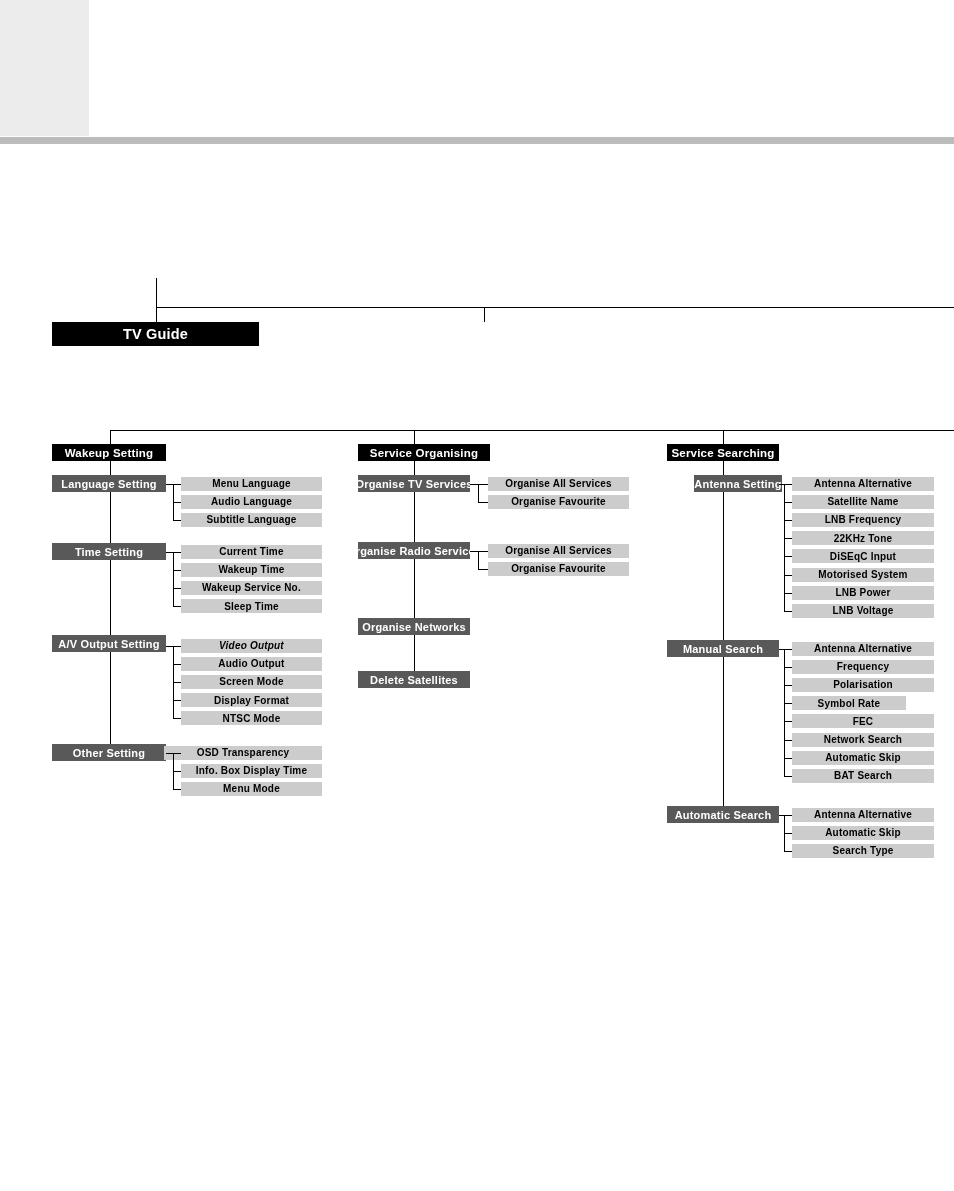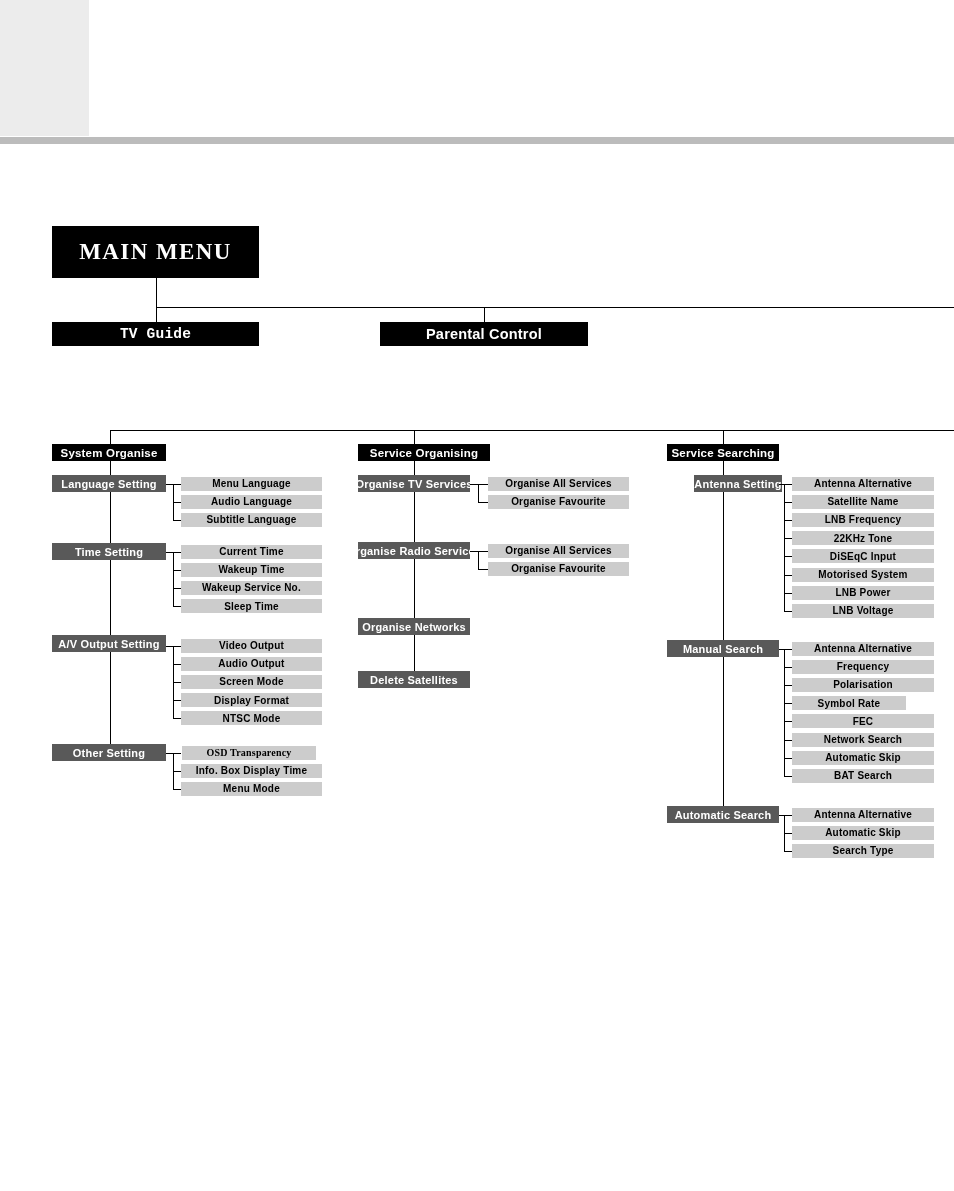--- a/index.html
+++ b/index.html
@@ -64,21 +64,21 @@
     font-size: 23px;
     letter-spacing: 1.4px;
     font-variant: small-caps;
   }
 
   
   .lvl1 {
     height: 24px;
     font-size: 14.5px;
   }
-  .tv-guide        { left: 52px;  top: 322px; width: 207px; font-family: Liberation Mono, monospace; }
+  .tv-guide        { left: 52px;  top: 322px; width: 207px; }
   .parental        { left: 380px; top: 322px; width: 208px; }
 
   
   .colhead {
     height: 17px;
     font-size: 11.5px;
   }
   .col1head { left: 52px;  top: 444px; width: 114px; }
   .col2head { left: 358px; top: 444px; width: 132px; }
   .col3head { left: 667px; top: 444px; width: 112px; }
@@ -104,39 +104,37 @@
   .hl { height: 1px; }
 </style>
 </head>
 <body>
 
 <div id="page">
 
   <div class="hdr-block"></div>
   <div class="hdr-rule"></div>
 
-  <div class="box mainmenu">MAIN MENU</div>
 
   <div class="ln vl" style="left:156px; top:278px; height:44px;"></div>
   <div class="ln hl" style="left:156px; top:307px; width:798px;"></div>
   <div class="ln vl" style="left:484px; top:307px; height:15px;"></div>
 
   <div class="box black lvl1 tv-guide">TV Guide</div>
-  <div class="box black lvl1 parental">Parental Control</div>
 
   <div class="ln hl" style="left:110px; top:430px; width:844px;"></div>
   <div class="ln vl" style="left:110px; top:430px; height:14px;"></div>
   <div class="ln vl" style="left:414px; top:430px; height:14px;"></div>
   <div class="ln vl" style="left:723px; top:430px; height:14px;"></div>
 
   <div class="ln vl" style="left:110px; top:461px; height:291px;"></div>
   <div class="ln vl" style="left:414px; top:461px; height:218px;"></div>
   <div class="ln vl" style="left:723px; top:461px; height:354px;"></div>
 
-  <div class="box black colhead col1head">System Organise</div>
+  <div class="box black colhead col1head">Wakeup Setting</div>
   <div class="box black colhead col2head">Service Organising</div>
   <div class="box black colhead col3head">Service Searching</div>
 
   <div id="tree-layer">
       <div class="box dark grp" style="left: 52px; top: 475px; width: 114px;">Language Setting</div>
       <div class="box light leaf" style="left: 181px; top: 476.5px; width: 141px;">Menu Language</div>
       <div class="box light leaf" style="left: 181px; top: 494.7px; width: 141px;">Audio Language</div>
       <div class="box light leaf" style="left: 181px; top: 512.9px; width: 141px;">Subtitle Language</div>
       <div class="ln hl" style="left: 166px; top: 484px; width: 7px;"></div>
       <div class="ln vl" style="left: 173px; top: 484px; height: 36px;"></div>
@@ -148,34 +146,34 @@
       <div class="box light leaf" style="left: 181px; top: 562.7px; width: 141px;">Wakeup Time</div>
       <div class="box light leaf" style="left: 181px; top: 580.9px; width: 141px;">Wakeup Service No.</div>
       <div class="box light leaf" style="left: 181px; top: 599.1px; width: 141px;">Sleep Time</div>
       <div class="ln hl" style="left: 166px; top: 552px; width: 7px;"></div>
       <div class="ln vl" style="left: 173px; top: 552px; height: 55px;"></div>
       <div class="ln hl" style="left: 173px; top: 552px; width: 8px;"></div>
       <div class="ln hl" style="left: 173px; top: 570px; width: 8px;"></div>
       <div class="ln hl" style="left: 173px; top: 588px; width: 8px;"></div>
       <div class="ln hl" style="left: 173px; top: 606px; width: 8px;"></div>
       <div class="box dark grp" style="left: 52px; top: 635px; width: 114px;">A/V Output Setting</div>
-      <div class="box light leaf" style="left: 181px; top: 638.5px; width: 141px;">Video  Output</div>
+      <div class="box light leaf" style="left: 181px; top: 638.5px; width: 141px; font-style: italic;">Video  Output</div>
       <div class="box light leaf" style="left: 181px; top: 656.7px; width: 141px;">Audio Output</div>
       <div class="box light leaf" style="left: 181px; top: 674.9px; width: 141px;">Screen Mode</div>
       <div class="box light leaf" style="left: 181px; top: 693.1px; width: 141px;">Display Format</div>
       <div class="box light leaf" style="left: 181px; top: 711.3px; width: 141px;">NTSC Mode</div>
       <div class="ln hl" style="left: 166px; top: 646px; width: 7px;"></div>
       <div class="ln vl" style="left: 173px; top: 646px; height: 73px;"></div>
       <div class="ln hl" style="left: 173px; top: 646px; width: 8px;"></div>
       <div class="ln hl" style="left: 173px; top: 664px; width: 8px;"></div>
       <div class="ln hl" style="left: 173px; top: 682px; width: 8px;"></div>
       <div class="ln hl" style="left: 173px; top: 700px; width: 8px;"></div>
       <div class="ln hl" style="left: 173px; top: 718px; width: 8px;"></div>
       <div class="box dark grp" style="left: 52px; top: 744px; width: 114px;">Other Setting</div>
-      <div class="box light leaf" style="left: 182px; top: 745.5px; width: 134px; font-family: Liberation Serif, serif;">OSD Transparency</div>
+      <div class="box light leaf" style="left: 164px; top: 745.5px; width: 158px;">OSD Transparency</div>
       <div class="box light leaf" style="left: 181px; top: 763.7px; width: 141px;">Info. Box Display Time</div>
       <div class="box light leaf" style="left: 181px; top: 781.9px; width: 141px;">Menu Mode</div>
       <div class="ln hl" style="left: 166px; top: 753px; width: 7px;"></div>
       <div class="ln vl" style="left: 173px; top: 753px; height: 36px;"></div>
       <div class="ln hl" style="left: 173px; top: 753px; width: 8px;"></div>
       <div class="ln hl" style="left: 173px; top: 771px; width: 8px;"></div>
       <div class="ln hl" style="left: 173px; top: 789px; width: 8px;"></div>
       <div class="box dark grp" style="left: 358px; top: 475px; width: 112px;">Organise TV Services</div>
       <div class="box light leaf" style="left: 488px; top: 476.5px; width: 141px;">Organise All Services</div>
       <div class="box light leaf" style="left: 488px; top: 494.7px; width: 141px;">Organise Favourite</div>

